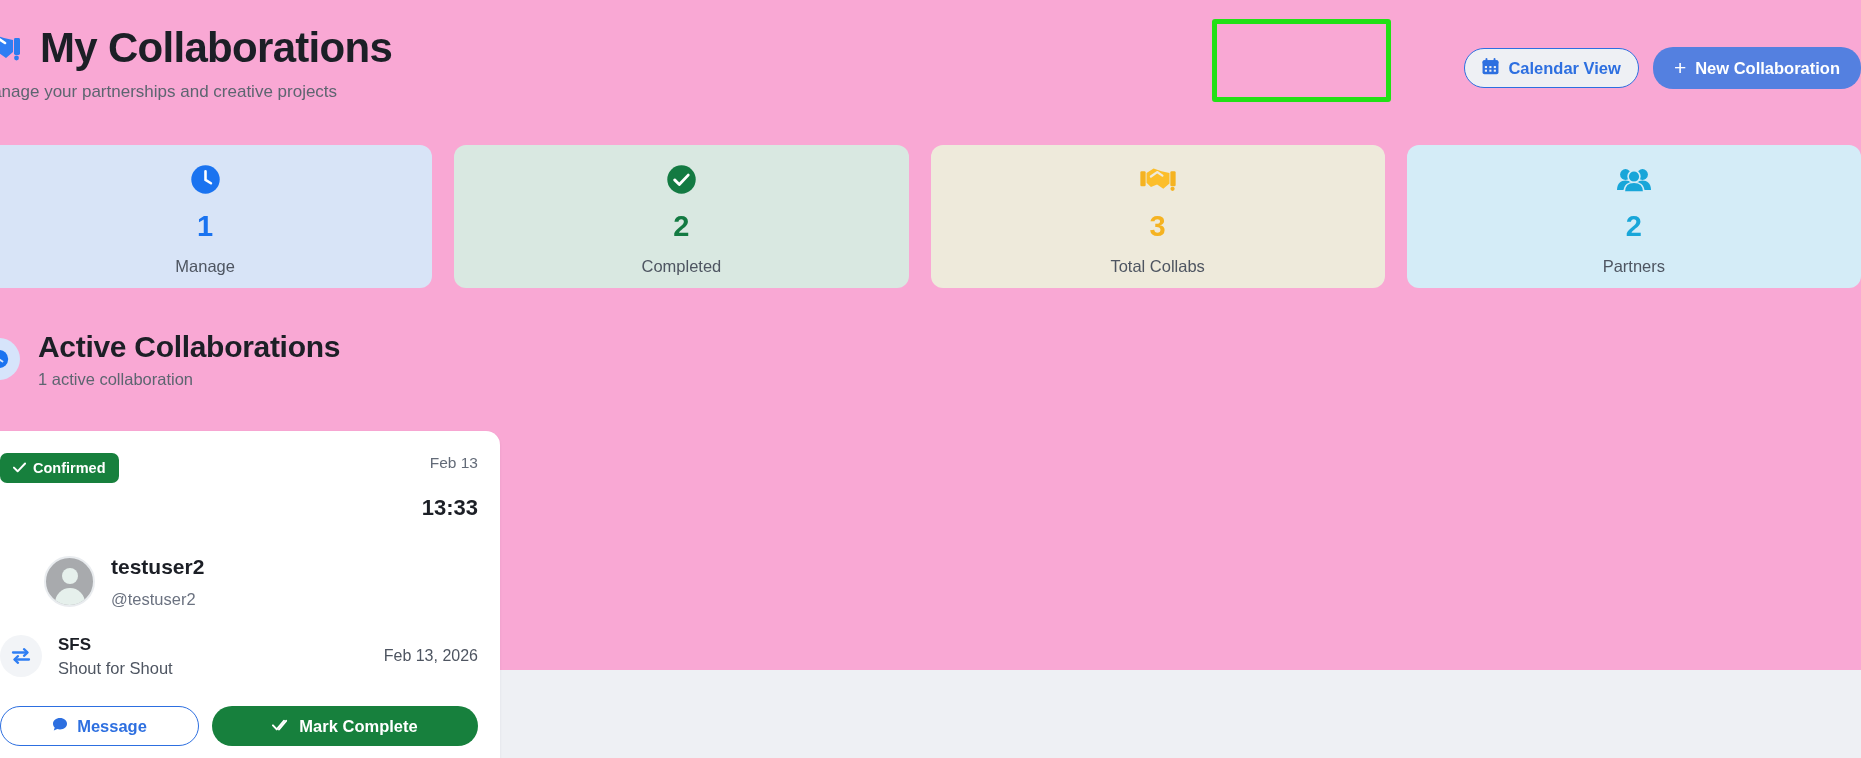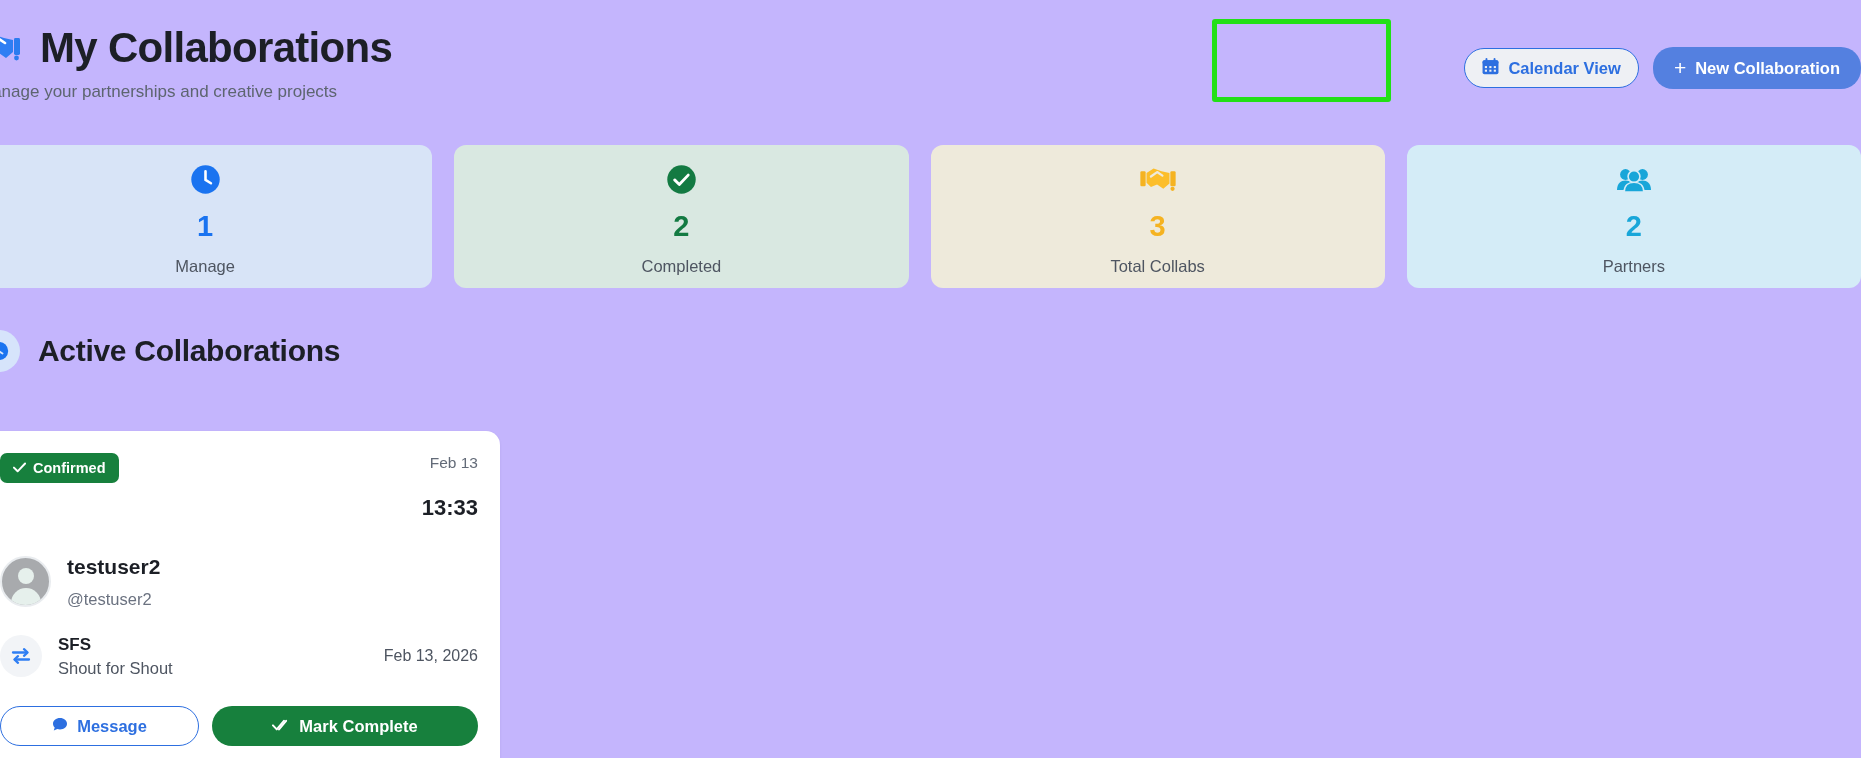--- a/index.html
+++ b/index.html
@@ -10,22 +10,22 @@
     overflow: hidden;
     background: #eef0f4;
     font-family: "Liberation Sans", sans-serif;
     -webkit-font-smoothing: antialiased;
   }
 
   
   .page {
     position: relative;
     width: 1861px;
-    height: 758px;
-    background: #c4b5fd;
+    height: 670px;
+    background: #f9a8d4;
   }
 
   .inner {
     position: absolute;
     left: -22px;           
     top: 0;
     width: 1883px;
     height: 758px;
   }
 
@@ -232,20 +232,21 @@
 
   .when { text-align: right; line-height: 1.35; }
   .when-date { font-size: 15.5px; color: #636b78; }
   .when-time { font-size: 22px; color: #1c1f26; font-weight: 700; margin-top: 19px; }
 
   .partner-row {
     display: flex;
     align-items: center;
     gap: 16px;
     margin-top: 31px;
+    padding-left: 44px;
   }
 
   .avatar {
     width: 51px; height: 51px;
     border-radius: 50%;
     background: #a8aaad;
     border: 2.5px solid #e9ecef;
     overflow: hidden;
     position: relative;
     flex: none;
@@ -427,20 +428,21 @@
 
   <div class="section-head">
     <div class="section-badge">
       <svg width="20" height="20" viewBox="0 0 24 24">
         <circle cx="12" cy="12" r="11" fill="#1a73f0"></circle>
         <path d="M12 5.6 V12.3 L16.2 14.9" stroke="#d6e4fb" stroke-width="2.2" fill="none" stroke-linecap="round" stroke-linejoin="round"></path>
       </svg>
     </div>
     <div>
       <div class="section-title">Active Collaborations</div>
+      <div class="section-sub">1 active collaboration</div>
     </div>
   </div>
 
   <div class="collab-card">
 
     <div class="collab-top">
       <span class="badge-confirmed">
         <span>
           <svg width="13" height="11" viewBox="0 0 14 11">
             <path d="M1 5.6 L5 9.6 L13 1.2" stroke="#ffffff" stroke-width="2.1" fill="none" stroke-linecap="round" stroke-linejoin="round"></path>

